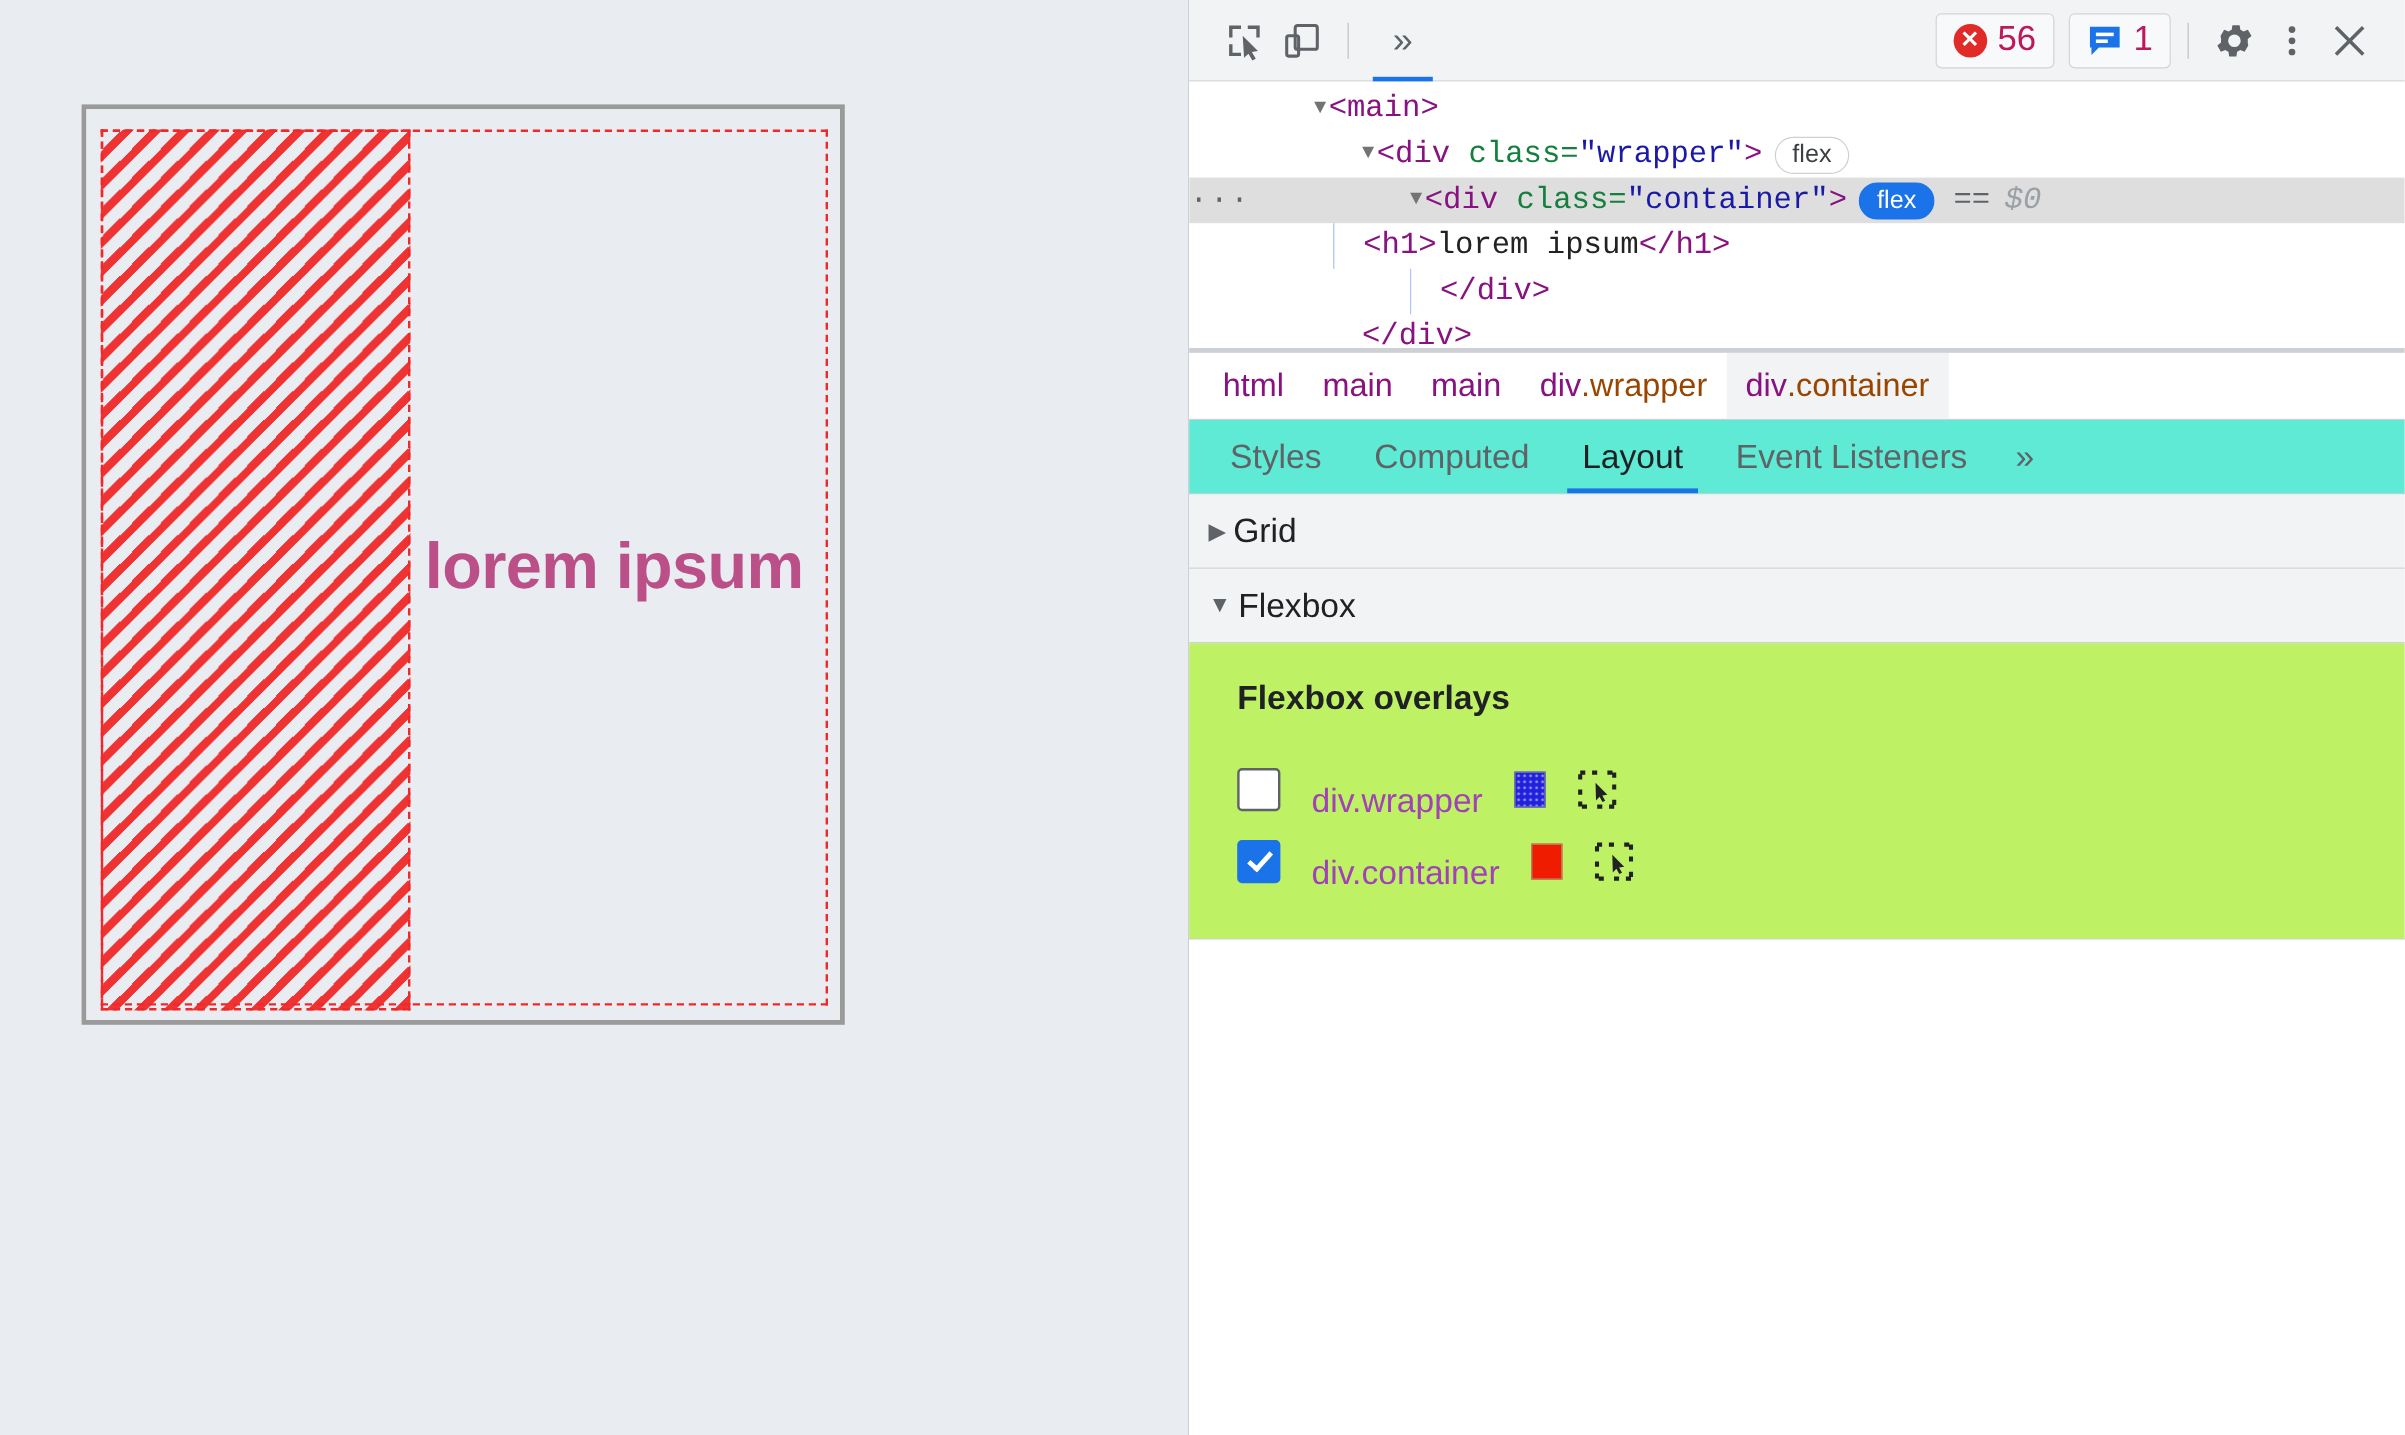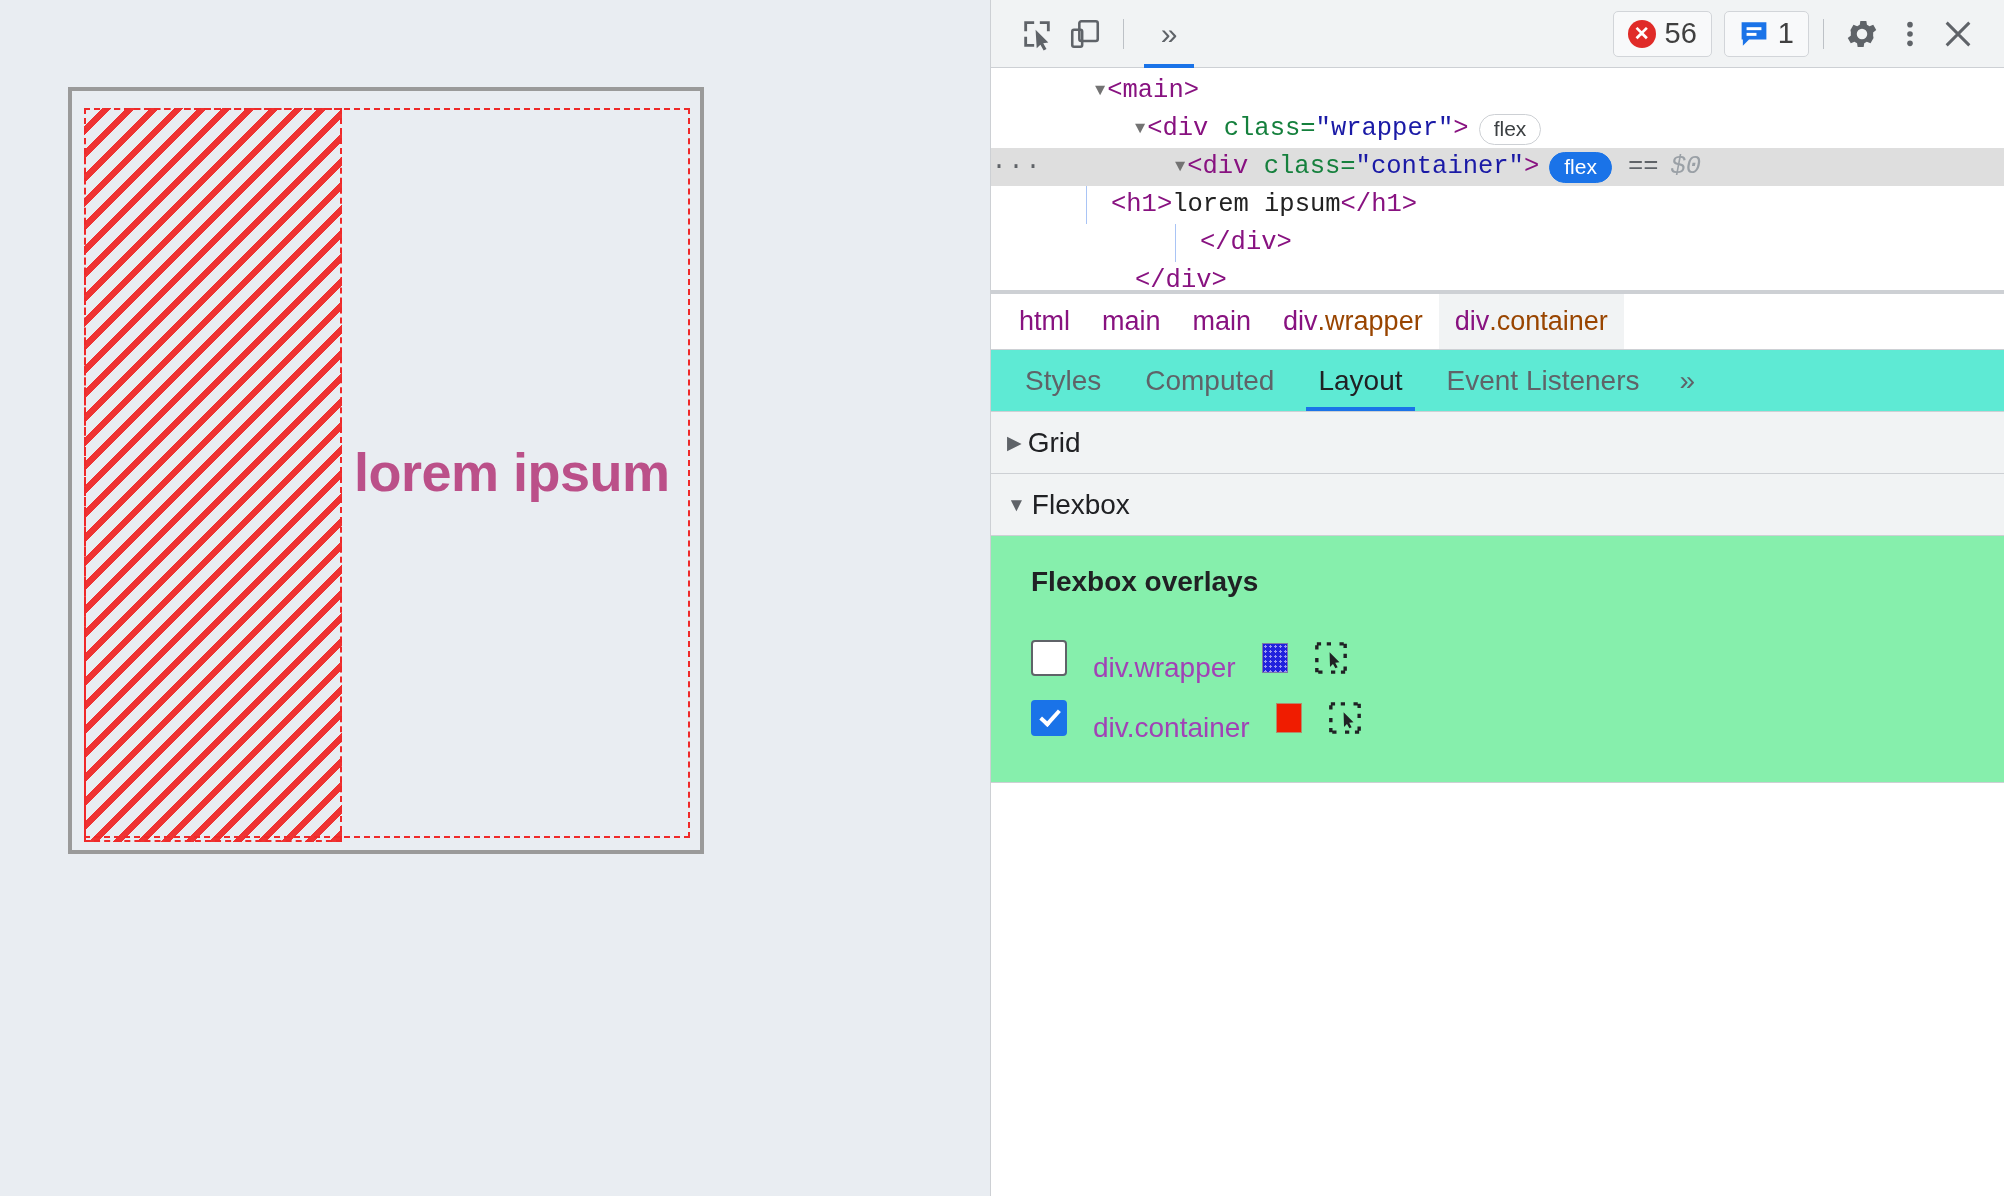--- a/index.html
+++ b/index.html
@@ -122,21 +122,21 @@
     align-items: center;
     gap: 9px;
     height: 46px;
     padding: 0 14px;
     border: 1px solid #d2d5d9;
     border-radius: 5px;
     background: #f8f9fa;
     cursor: pointer;
   }
   .badge + .badge { margin-left: 12px; }
-  .badge-count { font-size: 29px; color: #404040; }
+  .badge-count { font-size: 29px; color: #be185d; }
   .err-dot {
     width: 28px; height: 28px; border-radius: 50%;
     background: #e02b28;
     display: flex; align-items: center; justify-content: center;
     color: #fff; font-size: 19px; font-weight: bold; line-height: 1;
   }
   .msg-icon { width: 30px; height: 26px; }
 
   
   .dom-tree {
@@ -261,21 +261,21 @@
     color: #202124;
     cursor: pointer;
   }
   .sect-twisty {
     color: #5f6368;
     font-size: 19px;
     margin-right: 6px;
     display: inline-block;
   }
   .section-body {
-    background: #86efac;
+    background: #bef264;
     padding: 30px 0 34px 0;
     border-bottom: 1px solid #cdd0d4;
   }
   .overlays-title {
     font-size: 28px;
     color: #202124;
     font-weight: bold;
     padding: 0 0 30px 40px;
   }
   .overlay-row {
@@ -435,21 +435,21 @@
         <span>&nbsp;</span>
         <span class="attr-name">class</span>
         <span class="attr-name">=</span>
         <span class="attr-val">"container"</span>
         <span class="tag">&gt;</span>
         <span class="badge-flex active">flex</span>
         <span class="eqeq">==</span>
         <span class="dollar">$0</span>
       </div>
 
-      <div class="dom-row" style="padding-left:95px">
+      <div class="dom-row" style="padding-left:120px">
         <span class="guide" style="height:38px;margin-right:24px;"></span>
         <span class="tag">&lt;h1&gt;</span>
         <span class="txt">lorem ipsum</span>
         <span class="tag">&lt;/h1&gt;</span>
       </div>
 
       <div class="dom-row" style="padding-left:184px">
         <span class="guide" style="height:38px;margin-right:24px;"></span>
         <span class="tag">&lt;/div&gt;</span>
       </div>

